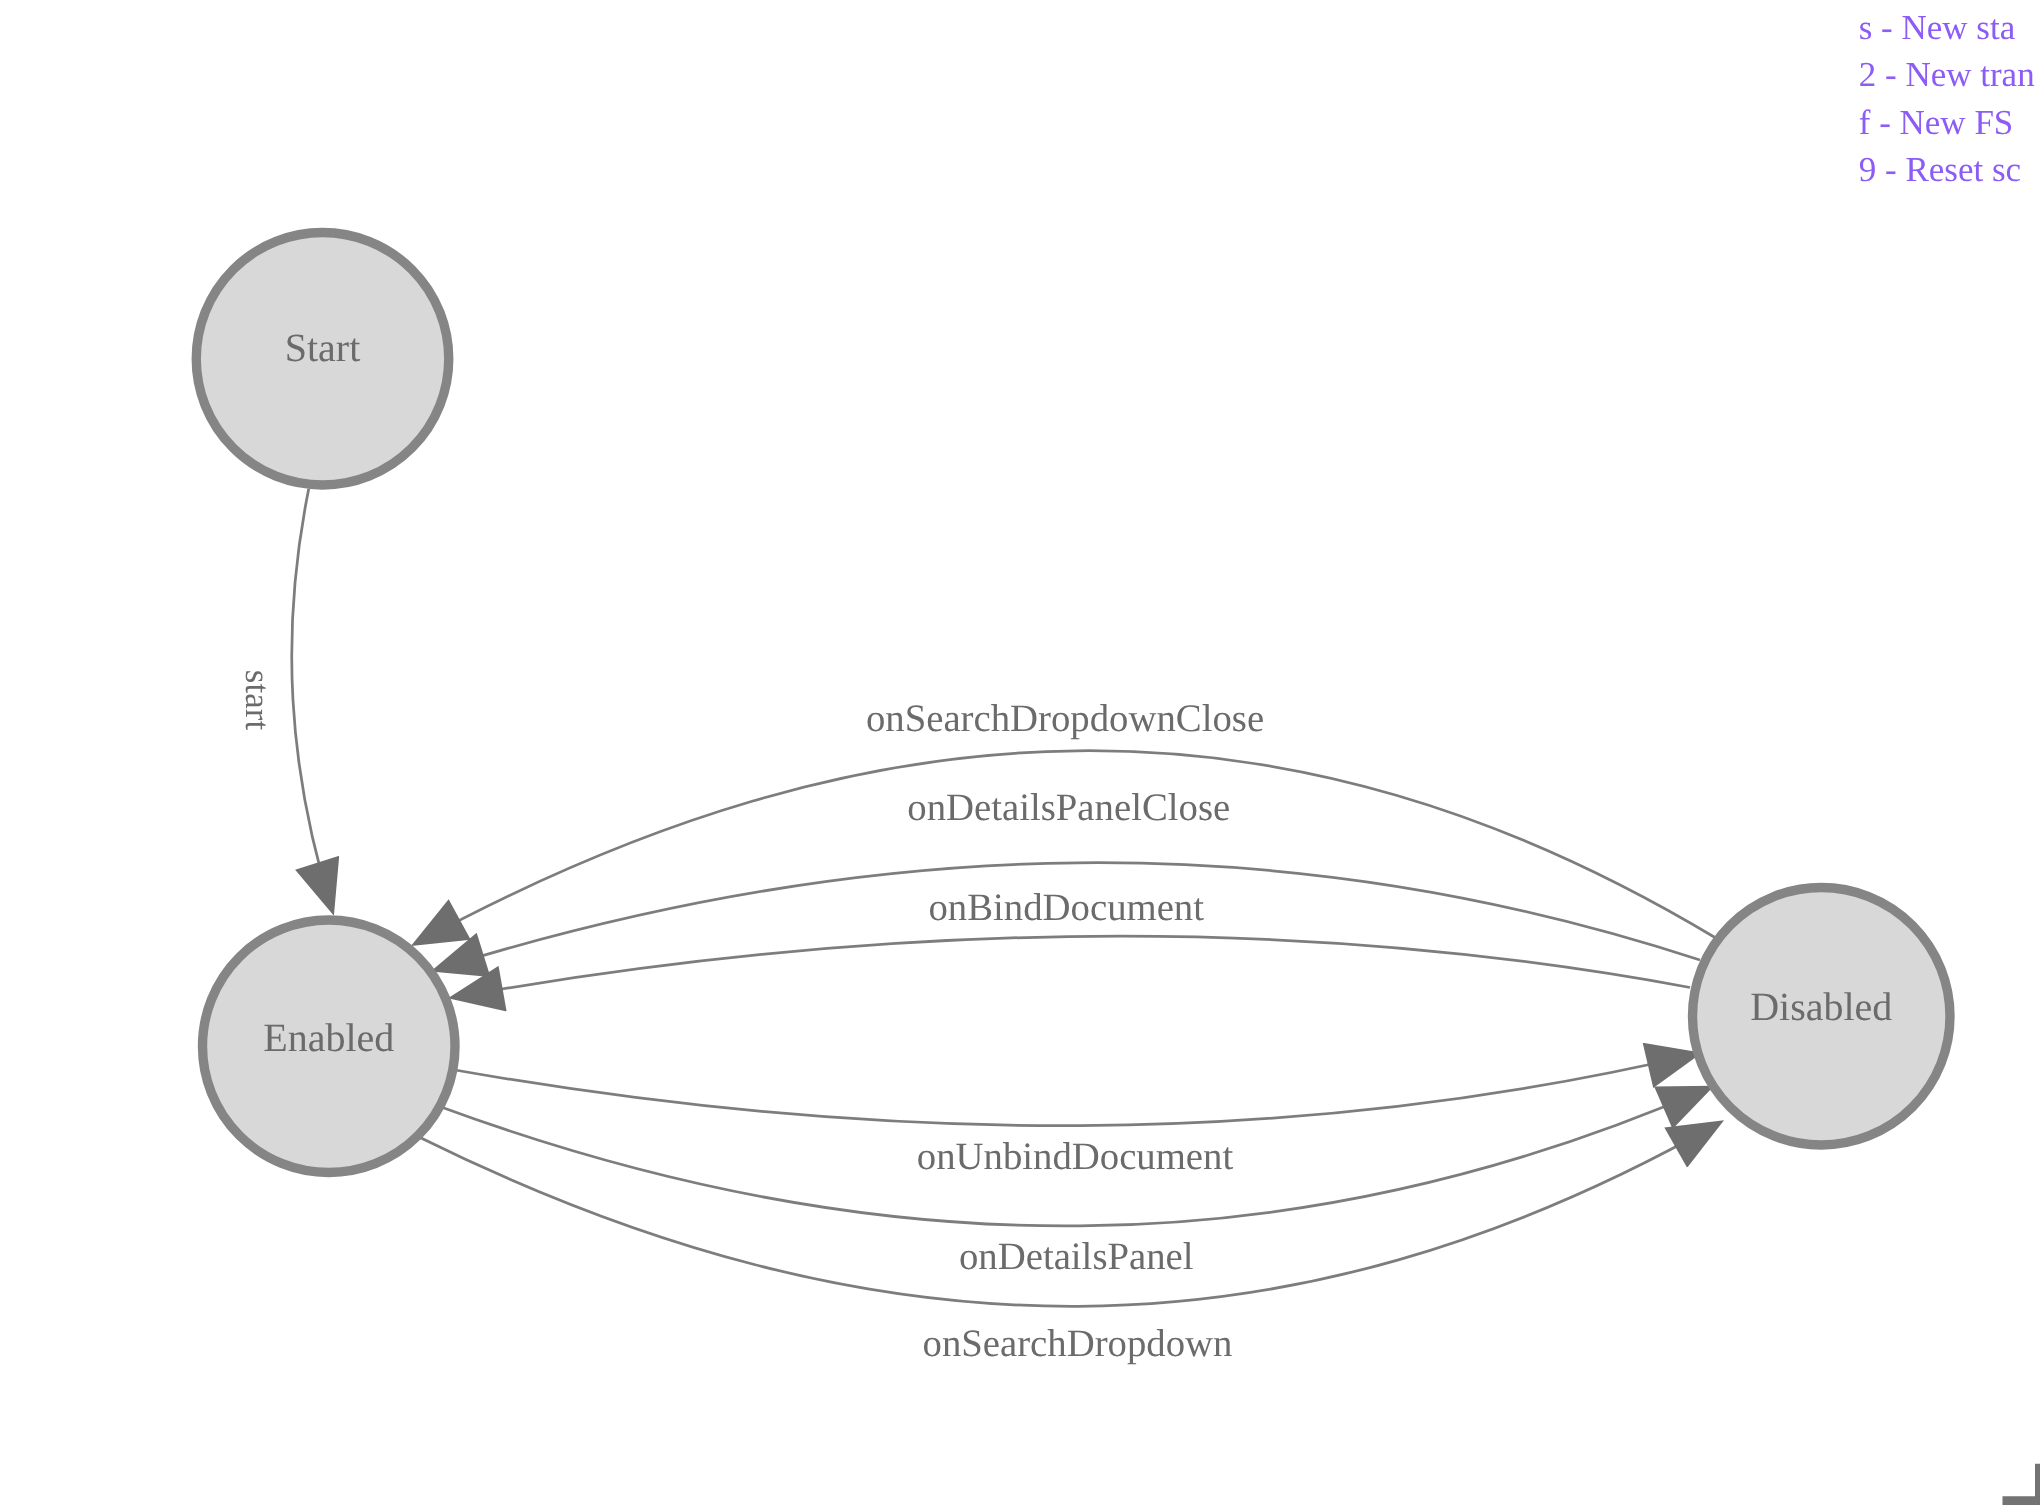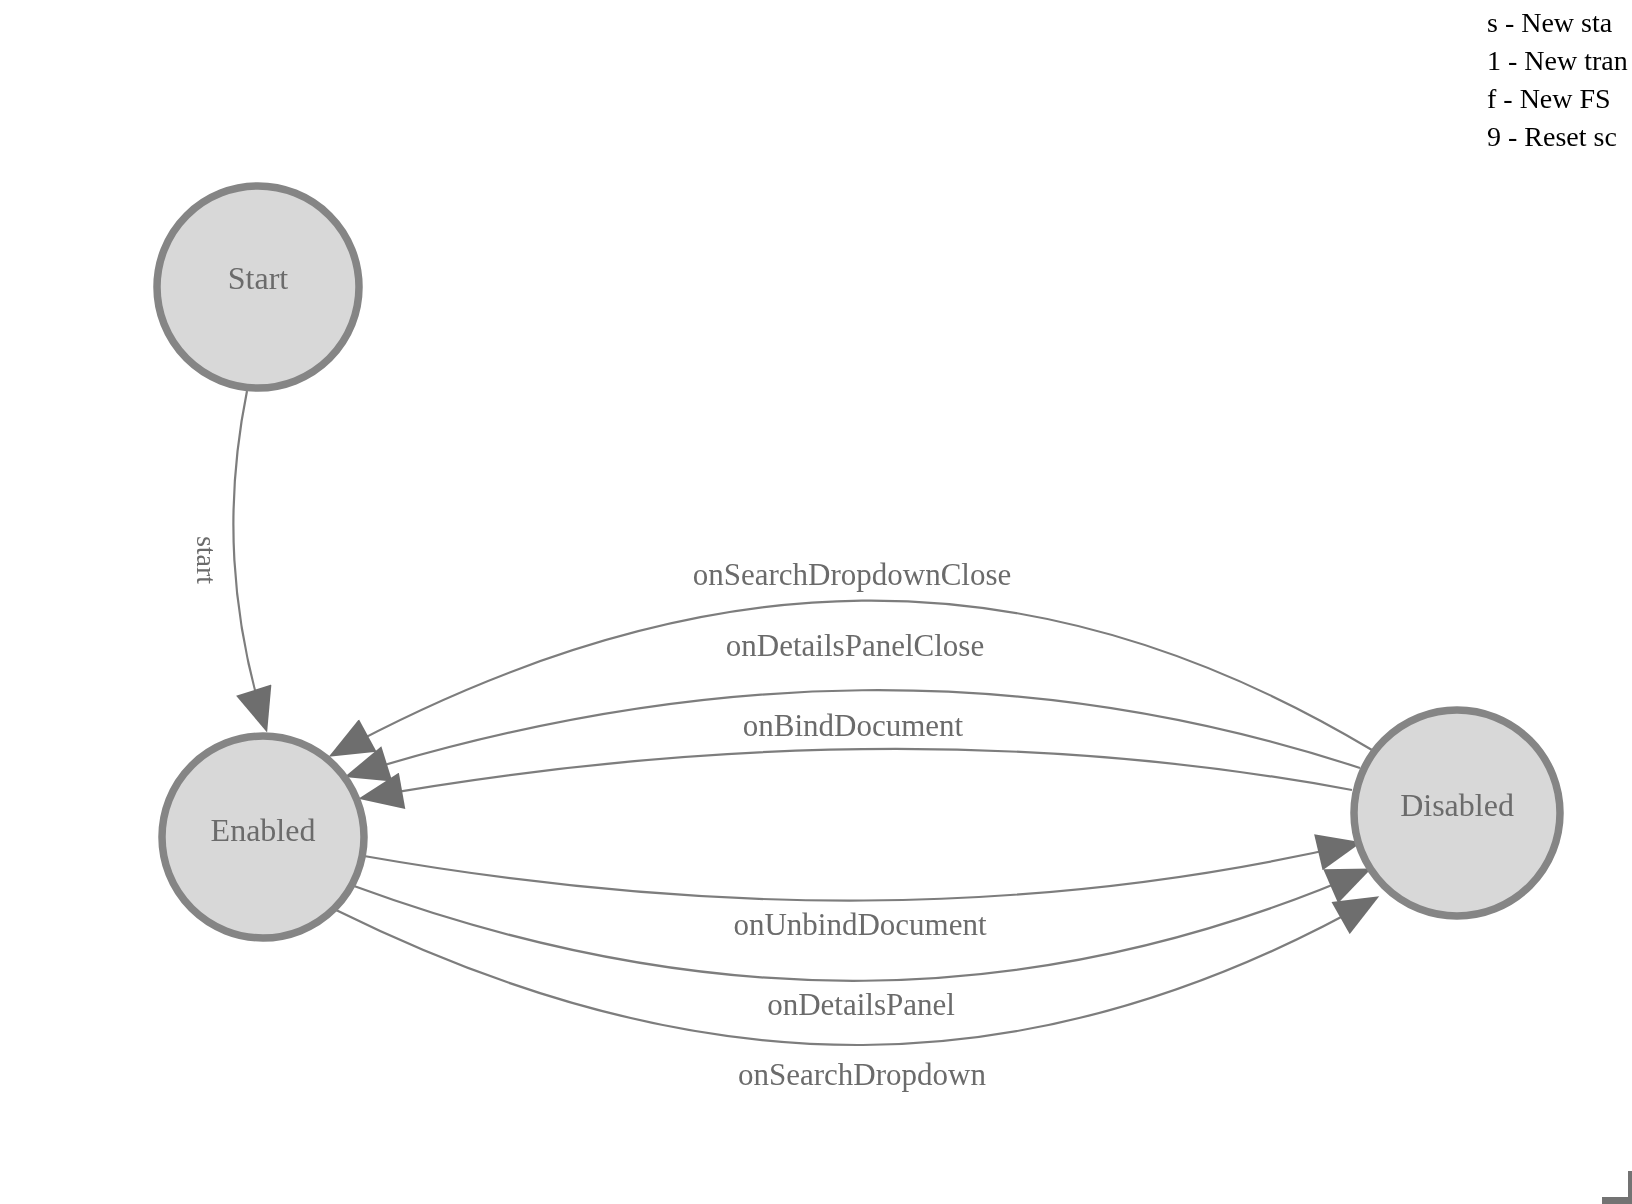--- a/index.html
+++ b/index.html
@@ -48,21 +48,21 @@
   .start-edge-label {
     fill: #6b6b6b;
     font-family: "Liberation Serif", "DejaVu Serif", serif;
     font-size: 28px;
     text-anchor: middle;
   }
   .legend {
     position: absolute;
     left: 1487px;
     top: 4px;
-    color: #000000;
+    color: #8b5cf6;
     font-size: 28px;
     line-height: 38px;
     white-space: nowrap;
   }
   .corner-bracket-v {
     position: absolute;
     left: 1628px;
     top: 1171px;
     width: 4px;
     height: 33px;
@@ -120,21 +120,21 @@
     </g>
 
     <g>
       <circle class="state-circle" cx="1457" cy="813" r="103"></circle>
       <text class="state-label" x="1457" y="816">Disabled</text>
     </g>
   </svg>
 
   <div class="legend">
     <div>s - New sta</div>
-    <div>1 - New tran</div>
+    <div>2 - New tran</div>
     <div>f - New FS</div>
     <div>9 - Reset sc</div>
   </div>
 
   <div class="corner-bracket-v"></div>
   <div class="corner-bracket-h"></div>
 
 </div>
 
 </body></html>

